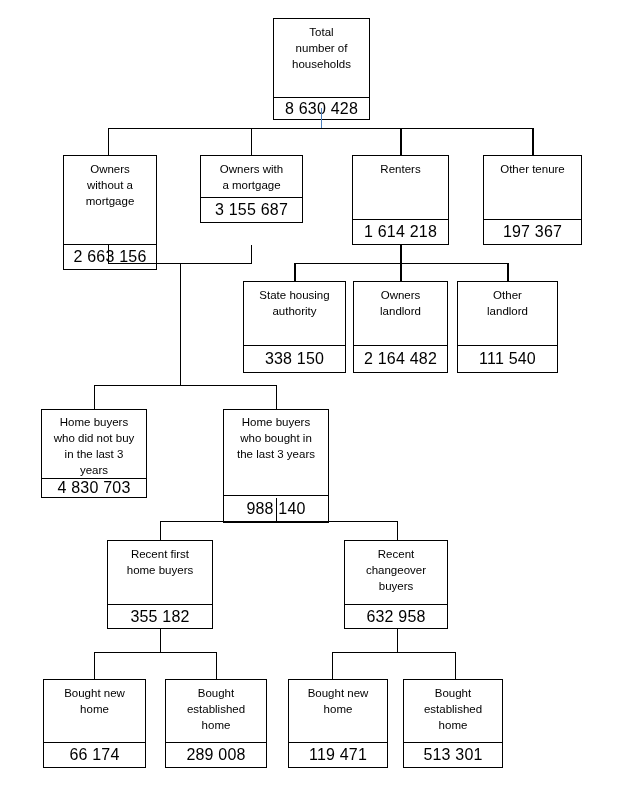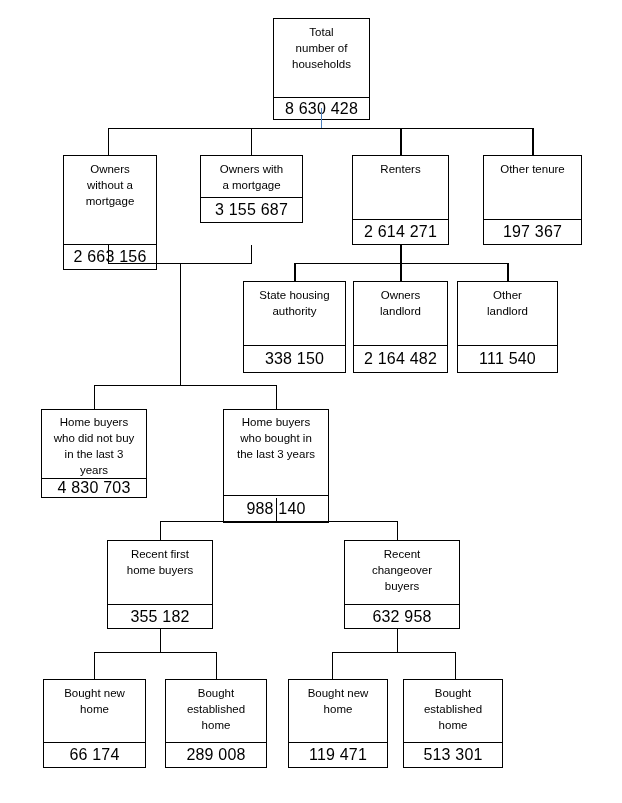--- a/index.html
+++ b/index.html
@@ -59,21 +59,21 @@
     <div class="value" style="height:25px">2 663 156</div>
   </div>
 
   <div class="node" style="left:200px;top:155px;width:103px;height:68px">
     <div class="label" style="padding:5px 17px 0">Owners with a mortgage</div>
     <div class="value" style="height:25px">3 155 687</div>
   </div>
 
   <div class="node" style="left:352px;top:155px;width:97px;height:90px">
     <div class="label">Renters</div>
-    <div class="value" style="height:25px">2 614 271</div>
+    <div class="value" style="height:25px">1 614 218</div>
   </div>
 
   <div class="node" style="left:483px;top:155px;width:99px;height:90px">
     <div class="label">Other tenure</div>
     <div class="value" style="height:25px">197 367</div>
   </div>
 
   <div class="node" style="left:243px;top:281px;width:103px;height:92px">
     <div class="label">State housing authority</div>
     <div class="value" style="height:27px">338 150</div>
@@ -97,21 +97,21 @@
   <div class="node" style="left:223px;top:409px;width:106px;height:114px">
     <div class="label" style="padding:4px 10px 0">Home buyers who bought in the last 3 years</div>
     <div class="value" style="height:27px">988 140</div>
   </div>
 
   <div class="node" style="left:107px;top:540px;width:106px;height:89px">
     <div class="label" style="padding:5px 10px 0">Recent first home buyers</div>
     <div class="value" style="height:24px">355 182</div>
   </div>
 
-  <div class="node" style="left:344px;top:540px;width:116px;height:89px">
+  <div class="node" style="left:344px;top:540px;width:104px;height:89px">
     <div class="label" style="padding:5px 10px 0">Recent changeover buyers</div>
     <div class="value" style="height:24px">632 958</div>
   </div>
 
   <div class="node" style="left:43px;top:679px;width:103px;height:89px">
     <div class="label" style="padding:5px 14px 0">Bought new home</div>
     <div class="value" style="height:25px">66 174</div>
   </div>
 
   <div class="node" style="left:165px;top:679px;width:102px;height:89px">

